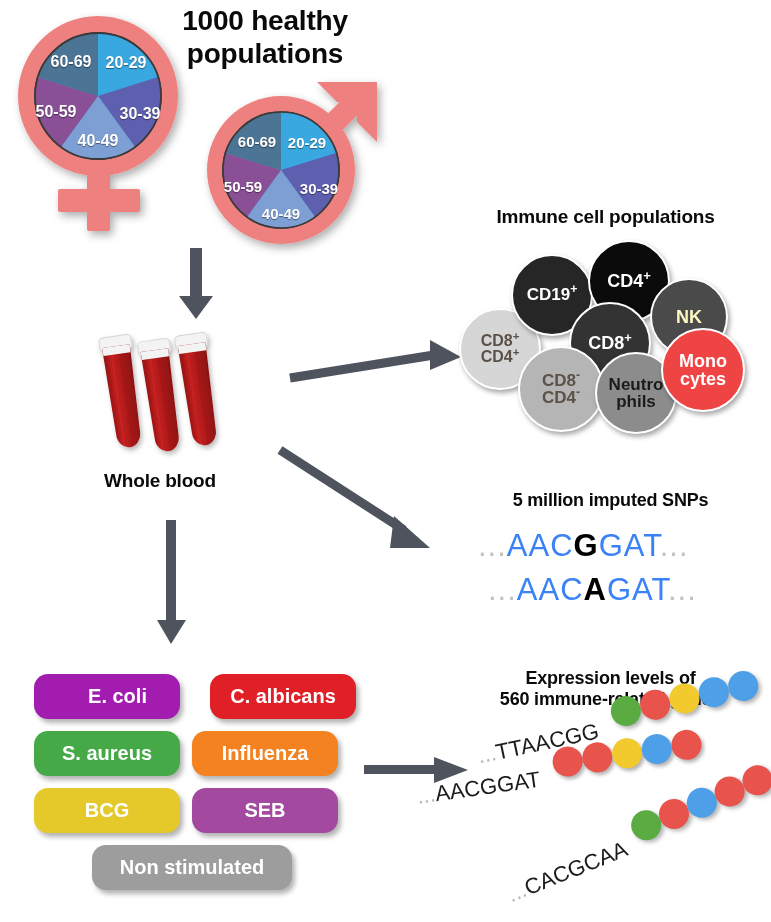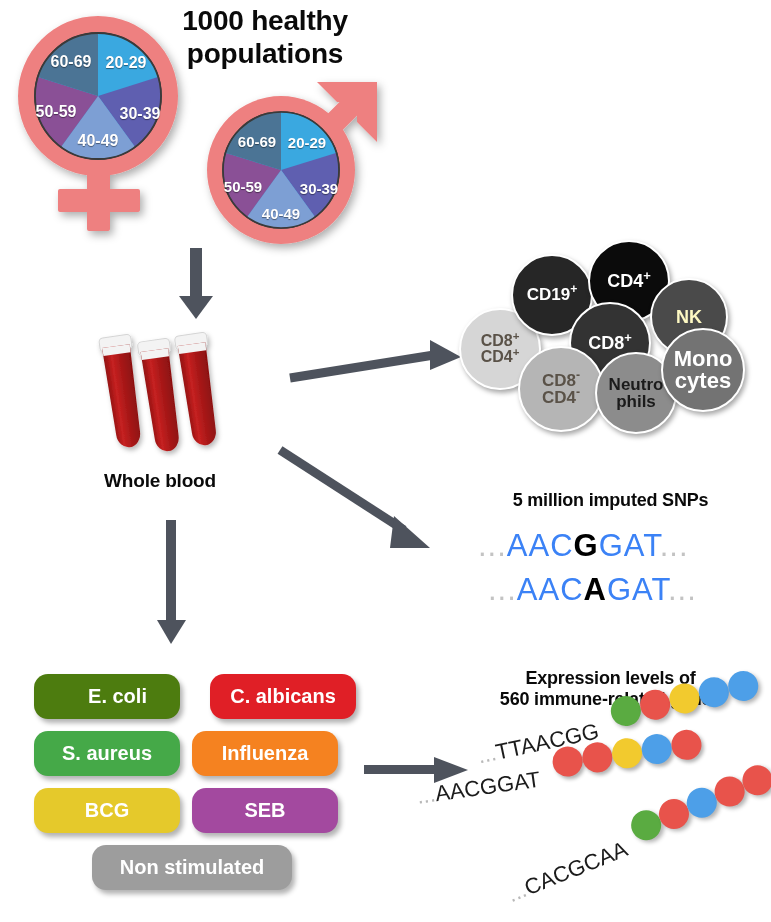--- a/index.html
+++ b/index.html
@@ -202,20 +202,21 @@
     <div class="pie-label" style="left:76px;top:135px;font-size:15px;">40-49</div>
     <div class="pie-label" style="left:38px;top:108px;font-size:15px;">50-59</div>
     <div class="pie-label" style="left:52px;top:63px;font-size:15px;">60-69</div>
   </div>
 
   <div class="heading abs" id="title-individuals">
     <div>1000 healthy</div>
     <div>populations</div>
   </div>
 
+  <div class="heading abs" id="title-immune">Immune cell populations</div>
 
   <div class="heading abs" id="title-snps">5 million imputed SNPs</div>
 
   <div class="heading abs" id="title-expression">
     <div>Expression levels of</div>
     <div>560 immune-related genes</div>
   </div>
 
   <div class="heading abs" id="label-wholeblood">Whole blood</div>
 
@@ -322,39 +323,39 @@
           <span>CD8<sup>-</sup></span>
           <span>CD4<sup>-</sup></span>
         </div>
       </div>
       <div class="cell" style="left: 140px; top: 112px; width: 82px; height: 82px; background: rgb(140, 140, 140); color: rgb(27, 27, 27); font-size: 17px; z-index: 16;">
         <div>
           <span>Neutro</span>
           <span>phils</span>
         </div>
       </div>
-      <div class="cell" style="left: 206px; top: 88px; width: 84px; height: 84px; background: #737373; color: rgb(255, 255, 255); font-size: 22px; z-index: 17;">
+      <div class="cell" style="left: 206px; top: 88px; width: 84px; height: 84px; background: #ef4444; color: rgb(255, 255, 255); font-size: 18px; z-index: 17;">
         <div>
           <span>Mono</span>
           <span>cytes</span>
         </div>
       </div>
     </div>
 
   <div class="abs" id="snp-block" style="left:478px;top:528px;width:280px;height:100px;">
     <div class="snp-row snp-blur" style="left:0px;top:0px;">
       <span class="dim">...</span><span class="mid">AAC</span><span class="hot">G</span><span class="mid">GAT</span><span class="dim">...</span>
     </div>
     <div class="snp-row snp-blur" style="left:10px;top:44px;">
       <span class="dim">...</span><span class="mid">AAC</span><span class="hot">A</span><span class="mid">GAT</span><span class="dim">...</span>
     </div>
   </div>
 
   <div class="abs" id="stimuli">
-      <div class="stim" style="left: 0px; top: 0px; width: 146px; height: 45px; background: #4d7c0f; padding-left: 21px;">
+      <div class="stim" style="left: 0px; top: 0px; width: 146px; height: 45px; background: #a21caf; padding-left: 21px;">
         <span>E. coli</span>
       </div>
       <div class="stim" style="left: 158px; top: 0px; width: 146px; height: 45px; background: rgb(224, 31, 38); margin-left: 18px;">
         <span>C. albicans</span>
       </div>
       <div class="stim" style="left: 0px; top: 57px; width: 146px; height: 45px; background: rgb(69, 169, 72);">
         <span>S. aureus</span>
       </div>
       <div class="stim" style="left: 158px; top: 57px; width: 146px; height: 45px; background: rgb(245, 130, 32);">
         <span>Influenza</span>

